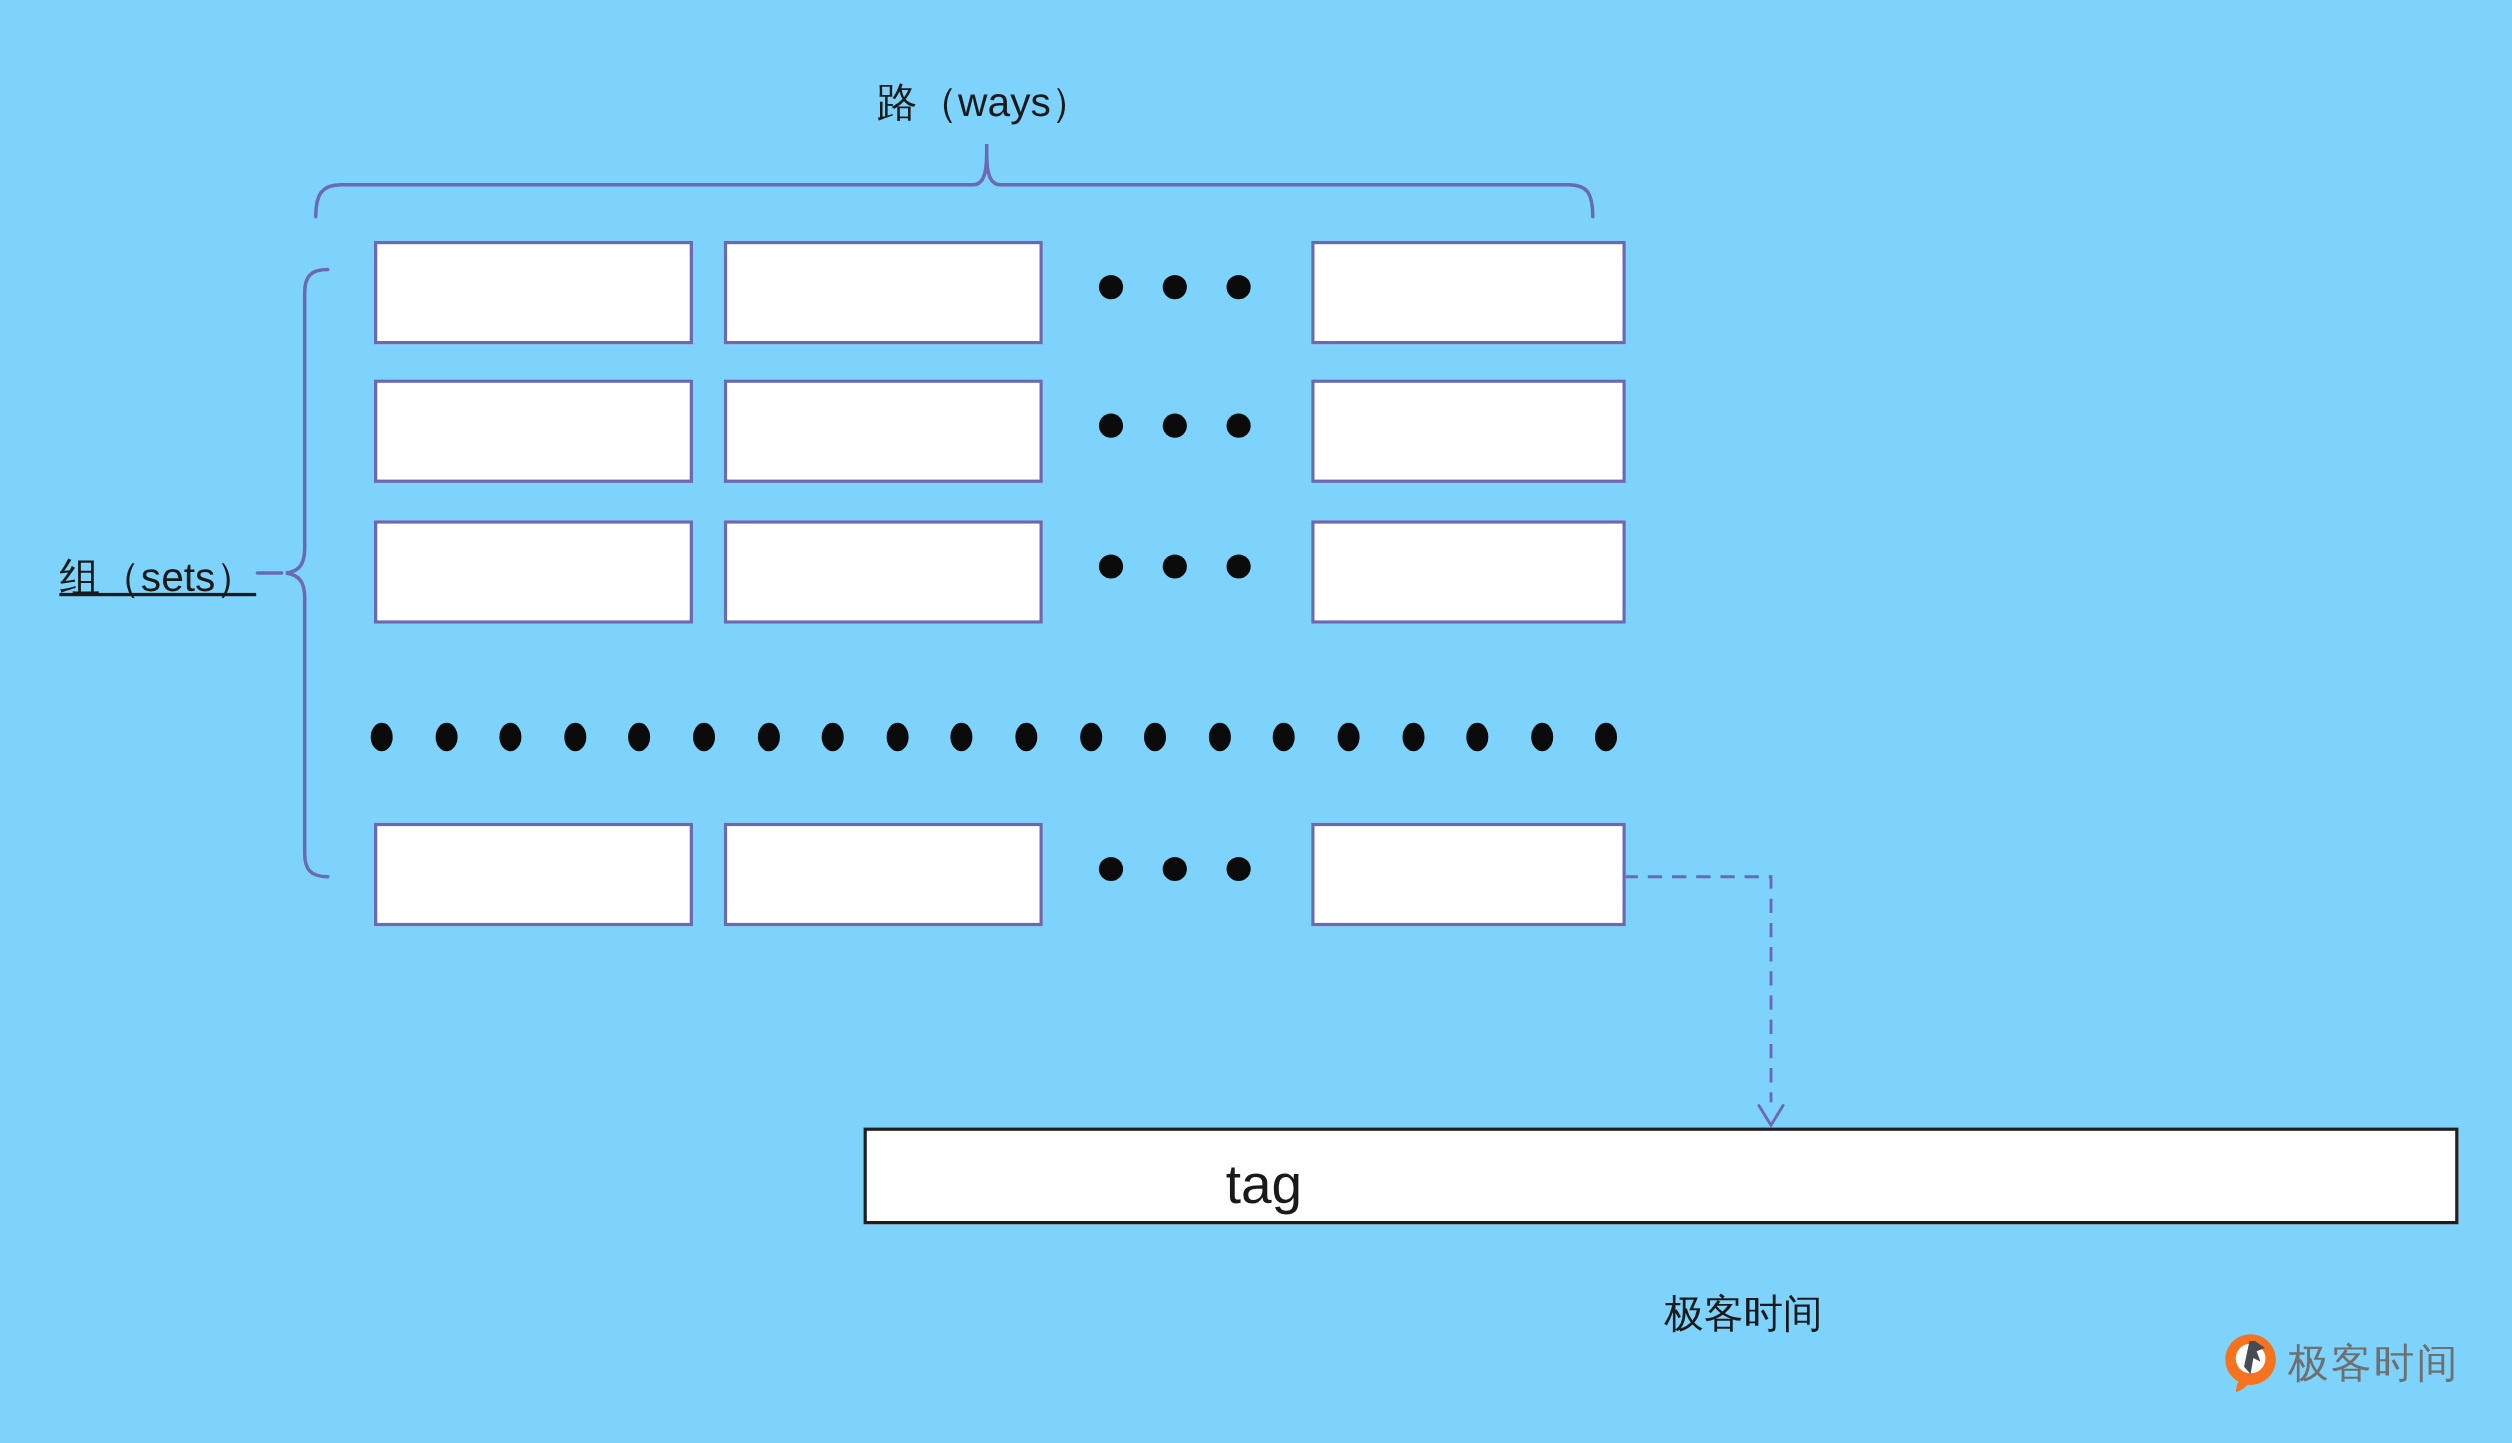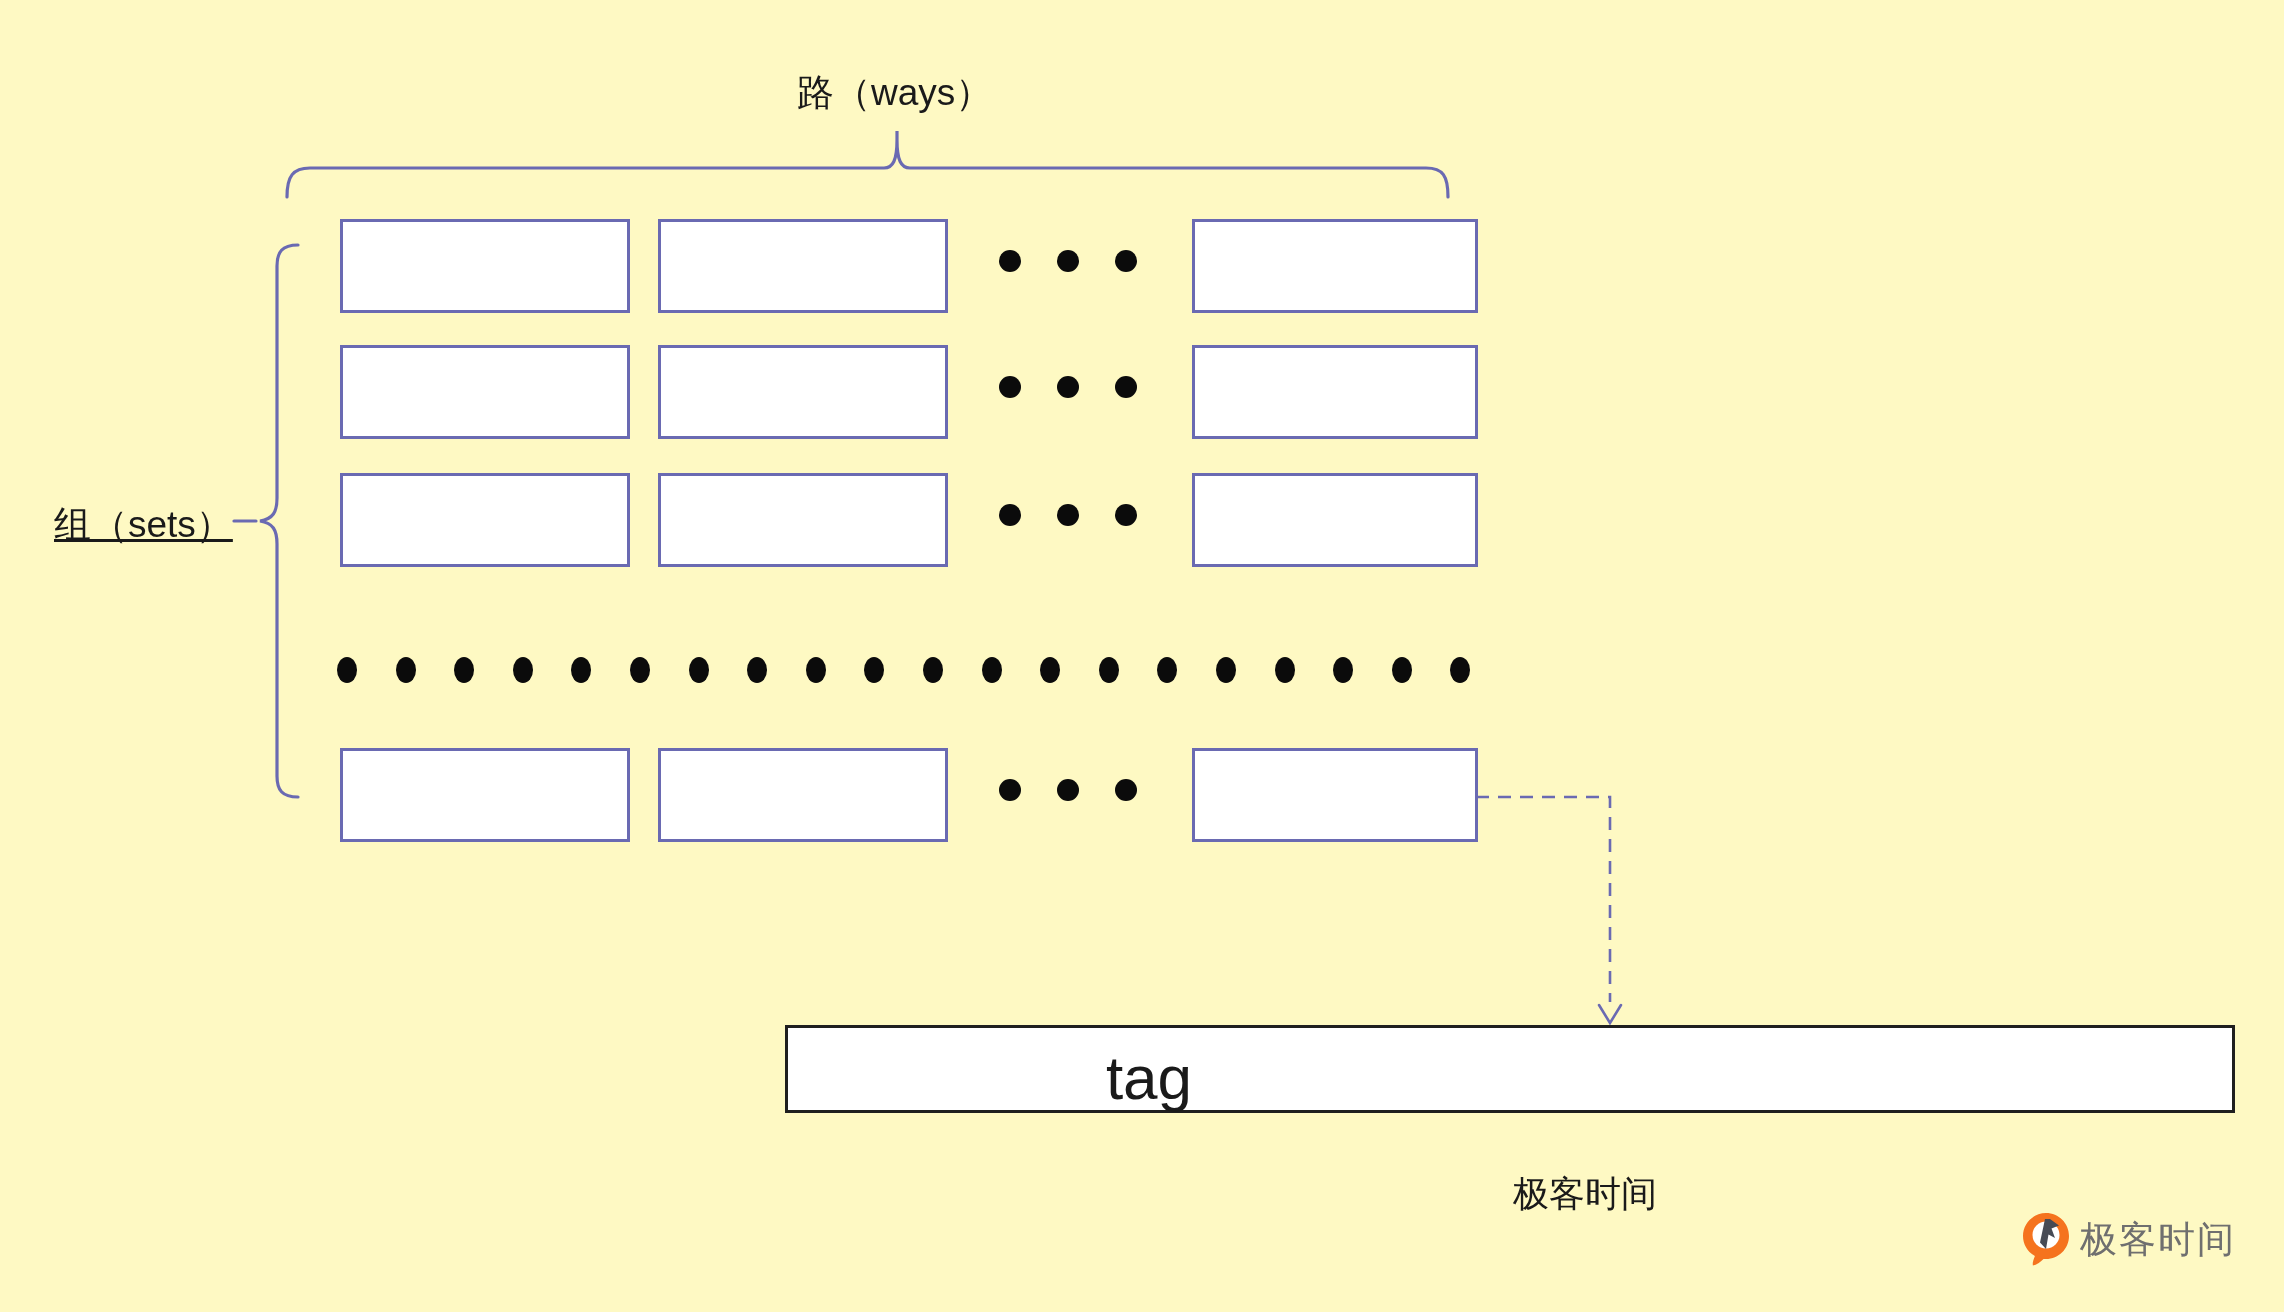--- a/index.html
+++ b/index.html
@@ -1,38 +1,38 @@
 <!DOCTYPE html>
 <html><head>
 <meta charset="utf-8">
 <style>
   html,body{margin:0;padding:0;background:#ffffff;}
   #page{
-    position:relative;width:2284px;height:1312px;background:#fef9c3;overflow:hidden;
+    position:relative;width:2284px;height:1312px;background:#7dd3fc;overflow:hidden;
     font-family:"Liberation Sans","DejaVu Sans",sans-serif;color:#1a1a1a;
   }
   .lbl{position:absolute;white-space:nowrap;color:#1a1a1a;}
   #ways-label{left:797px;top:68px;font-size:37px;}
   #sets-label{left:54px;top:500px;font-size:37px;text-decoration:underline;}
   #mapped-label{left:1513px;top:1170px;font-size:36px;}
   .block{
     position:absolute;box-sizing:border-box;background:#ffffff;
     border:3px solid var(--purple,#6a6ab2);height:94px;
   }
   .dot{position:absolute;background:#0b0b0b;border-radius:50%;}
   .way-dot{width:22px;height:22px;}
   .set-dot{width:20px;height:26px;}
   #diagram-svg{position:absolute;left:0;top:0;pointer-events:none;}
   #address-table{
     position:absolute;left:785px;top:1025px;width:1450px;height:88px;
     display:flex;box-sizing:border-box;border:3px solid #1f1f1f;background:#fff;
   }
   .addr-cell{
     box-sizing:border-box;display:flex;align-items:center;justify-content:center;
-    font-size:62px;border-right:2.5px solid #1f1f1f;margin-top:16px;
+    font-size:50px;border-right:2.5px solid #1f1f1f;margin-top:16px;
   }
   .addr-cell:last-child{border-right:none;}
   #cell-tag{width:722px;}
   #cell-set-index{width:315px;}
   #cell-block-offset{width:413px;}
   #logo{position:absolute;left:2022px;top:1212px;display:flex;align-items:center;font-family:Liberation Serif, serif;}
   #logo-text{margin-left:10px;font-size:37px;color:var(--logo-gray,#6f6f6f);letter-spacing:2px;}
 </style>
 </head>
 <body>

